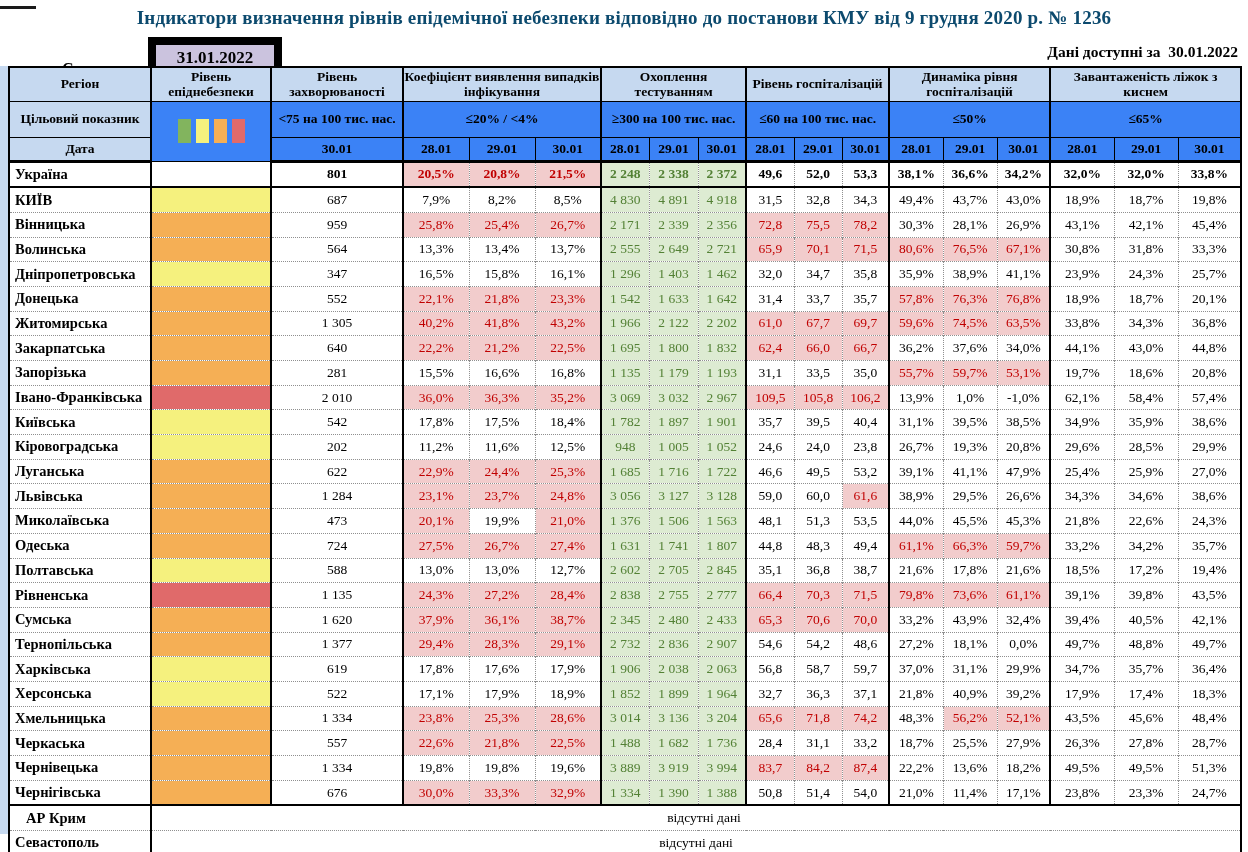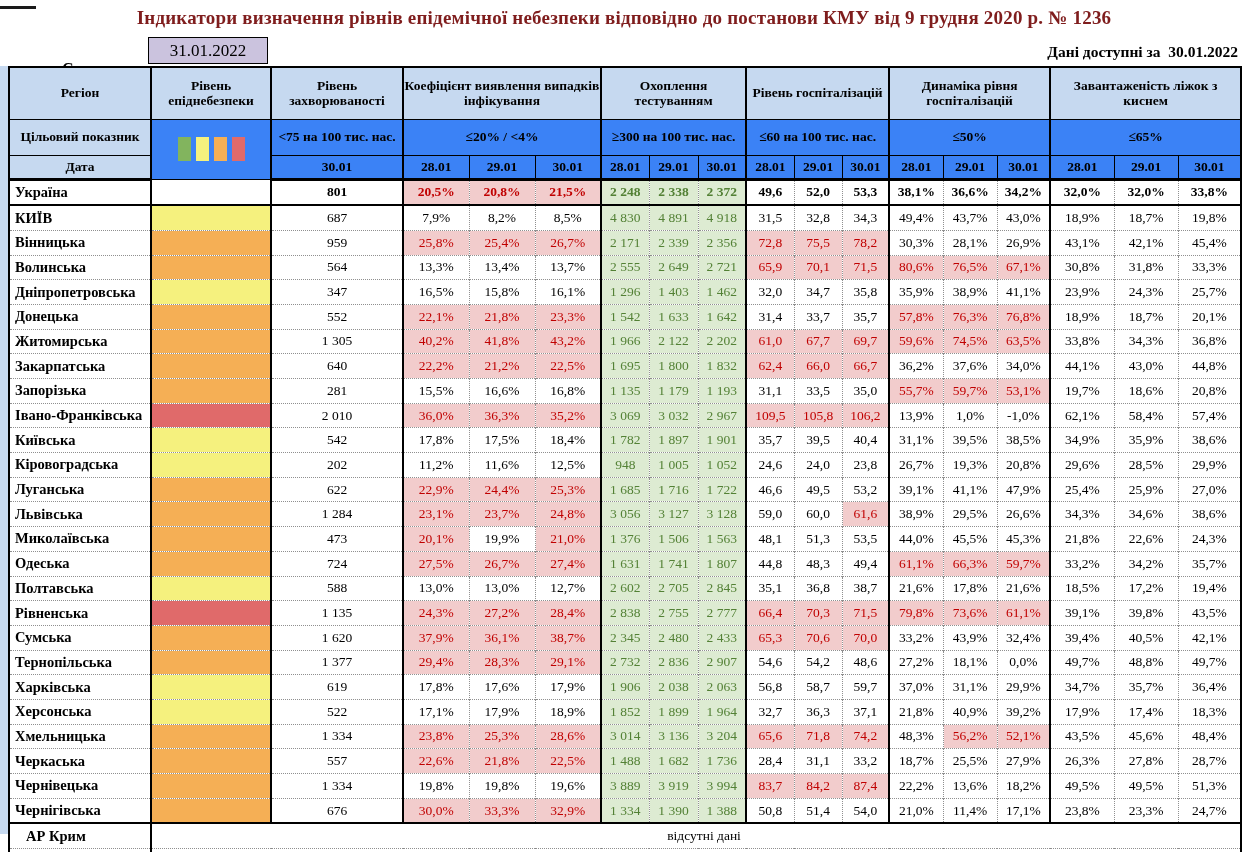--- a/index.html
+++ b/index.html
@@ -3,34 +3,34 @@
 <meta charset="utf-8">
 <style>
   html,body{margin:0;padding:0;}
   body{width:1248px;height:852px;background:#fff;position:relative;
        font-family:"Liberation Serif",serif;color:#000;overflow:hidden;}
 
   .edge-mark{position:absolute;left:0;top:6px;width:36px;height:3px;background:#1a1a1a;}
   .left-sliver{position:absolute;left:0;top:66px;width:8px;height:768px;background:#C6D9F0;}
 
   .page-title{position:absolute;left:0;top:7px;width:1248px;text-align:center;
-      font-size:19px;font-weight:bold;color:#7f1d1d;letter-spacing:.2px;}
+      font-size:19px;font-weight:bold;color:#0c4a6e;letter-spacing:.2px;}
 
   .asof-label{position:absolute;left:62px;top:42px;font-size:16px;font-weight:bold;margin-top:18px;}
   .asof-box{position:absolute;left:148px;top:37px;width:118px;height:25px;line-height:25px;
-      background:#CBC3DE;border:1px solid #000000;text-align:center;font-size:17px;font-weight:normal;}
+      background:#CBC3DE;border:8px solid #000000;text-align:center;font-size:17px;font-weight:bold;}
   .avail{position:absolute;right:10px;top:43px;font-size:15.5px;font-weight:bold;text-align:right;}
 
   table{position:absolute;left:8px;top:66px;width:1232px;border-collapse:collapse;
       table-layout:fixed;border:2px solid #000;}
   th,td{padding:0;overflow:hidden;white-space:nowrap;font-family:"Liberation Serif",serif;}
 
   thead th{border:1px solid #000;background:#C6D9F0;font-size:13.5px;font-weight:bold;
       white-space:normal;line-height:1.15;}
-  tr.h1{height:52px;margin-left:20px;} tr.h2{height:36px;} tr.h3{height:24px;}
+  tr.h1{height:34px;margin-left:20px;} tr.h2{height:36px;} tr.h3{height:24px;}
   tr.h3 th{border-bottom:3px solid #000;font-size:13.5px;margin-top:20px;}
   th.white{background:#3b82f6;}
   th.gb{border-left:2px solid #000;}
 
   .sw{display:inline-block;width:13px;height:24px;margin:0 2.5px;vertical-align:middle;}
   .sw-green{background:#82B45E;} .sw-yellow{background:#F5F17E;}
   .sw-orange{background:#F5AF55;} .sw-red{background:#E06A6A;}
 
   tbody td{font-size:13.5px;text-align:center;height:23.7px;}
   tr.data-row td{border-top:1px dotted #8f8f8f;}

